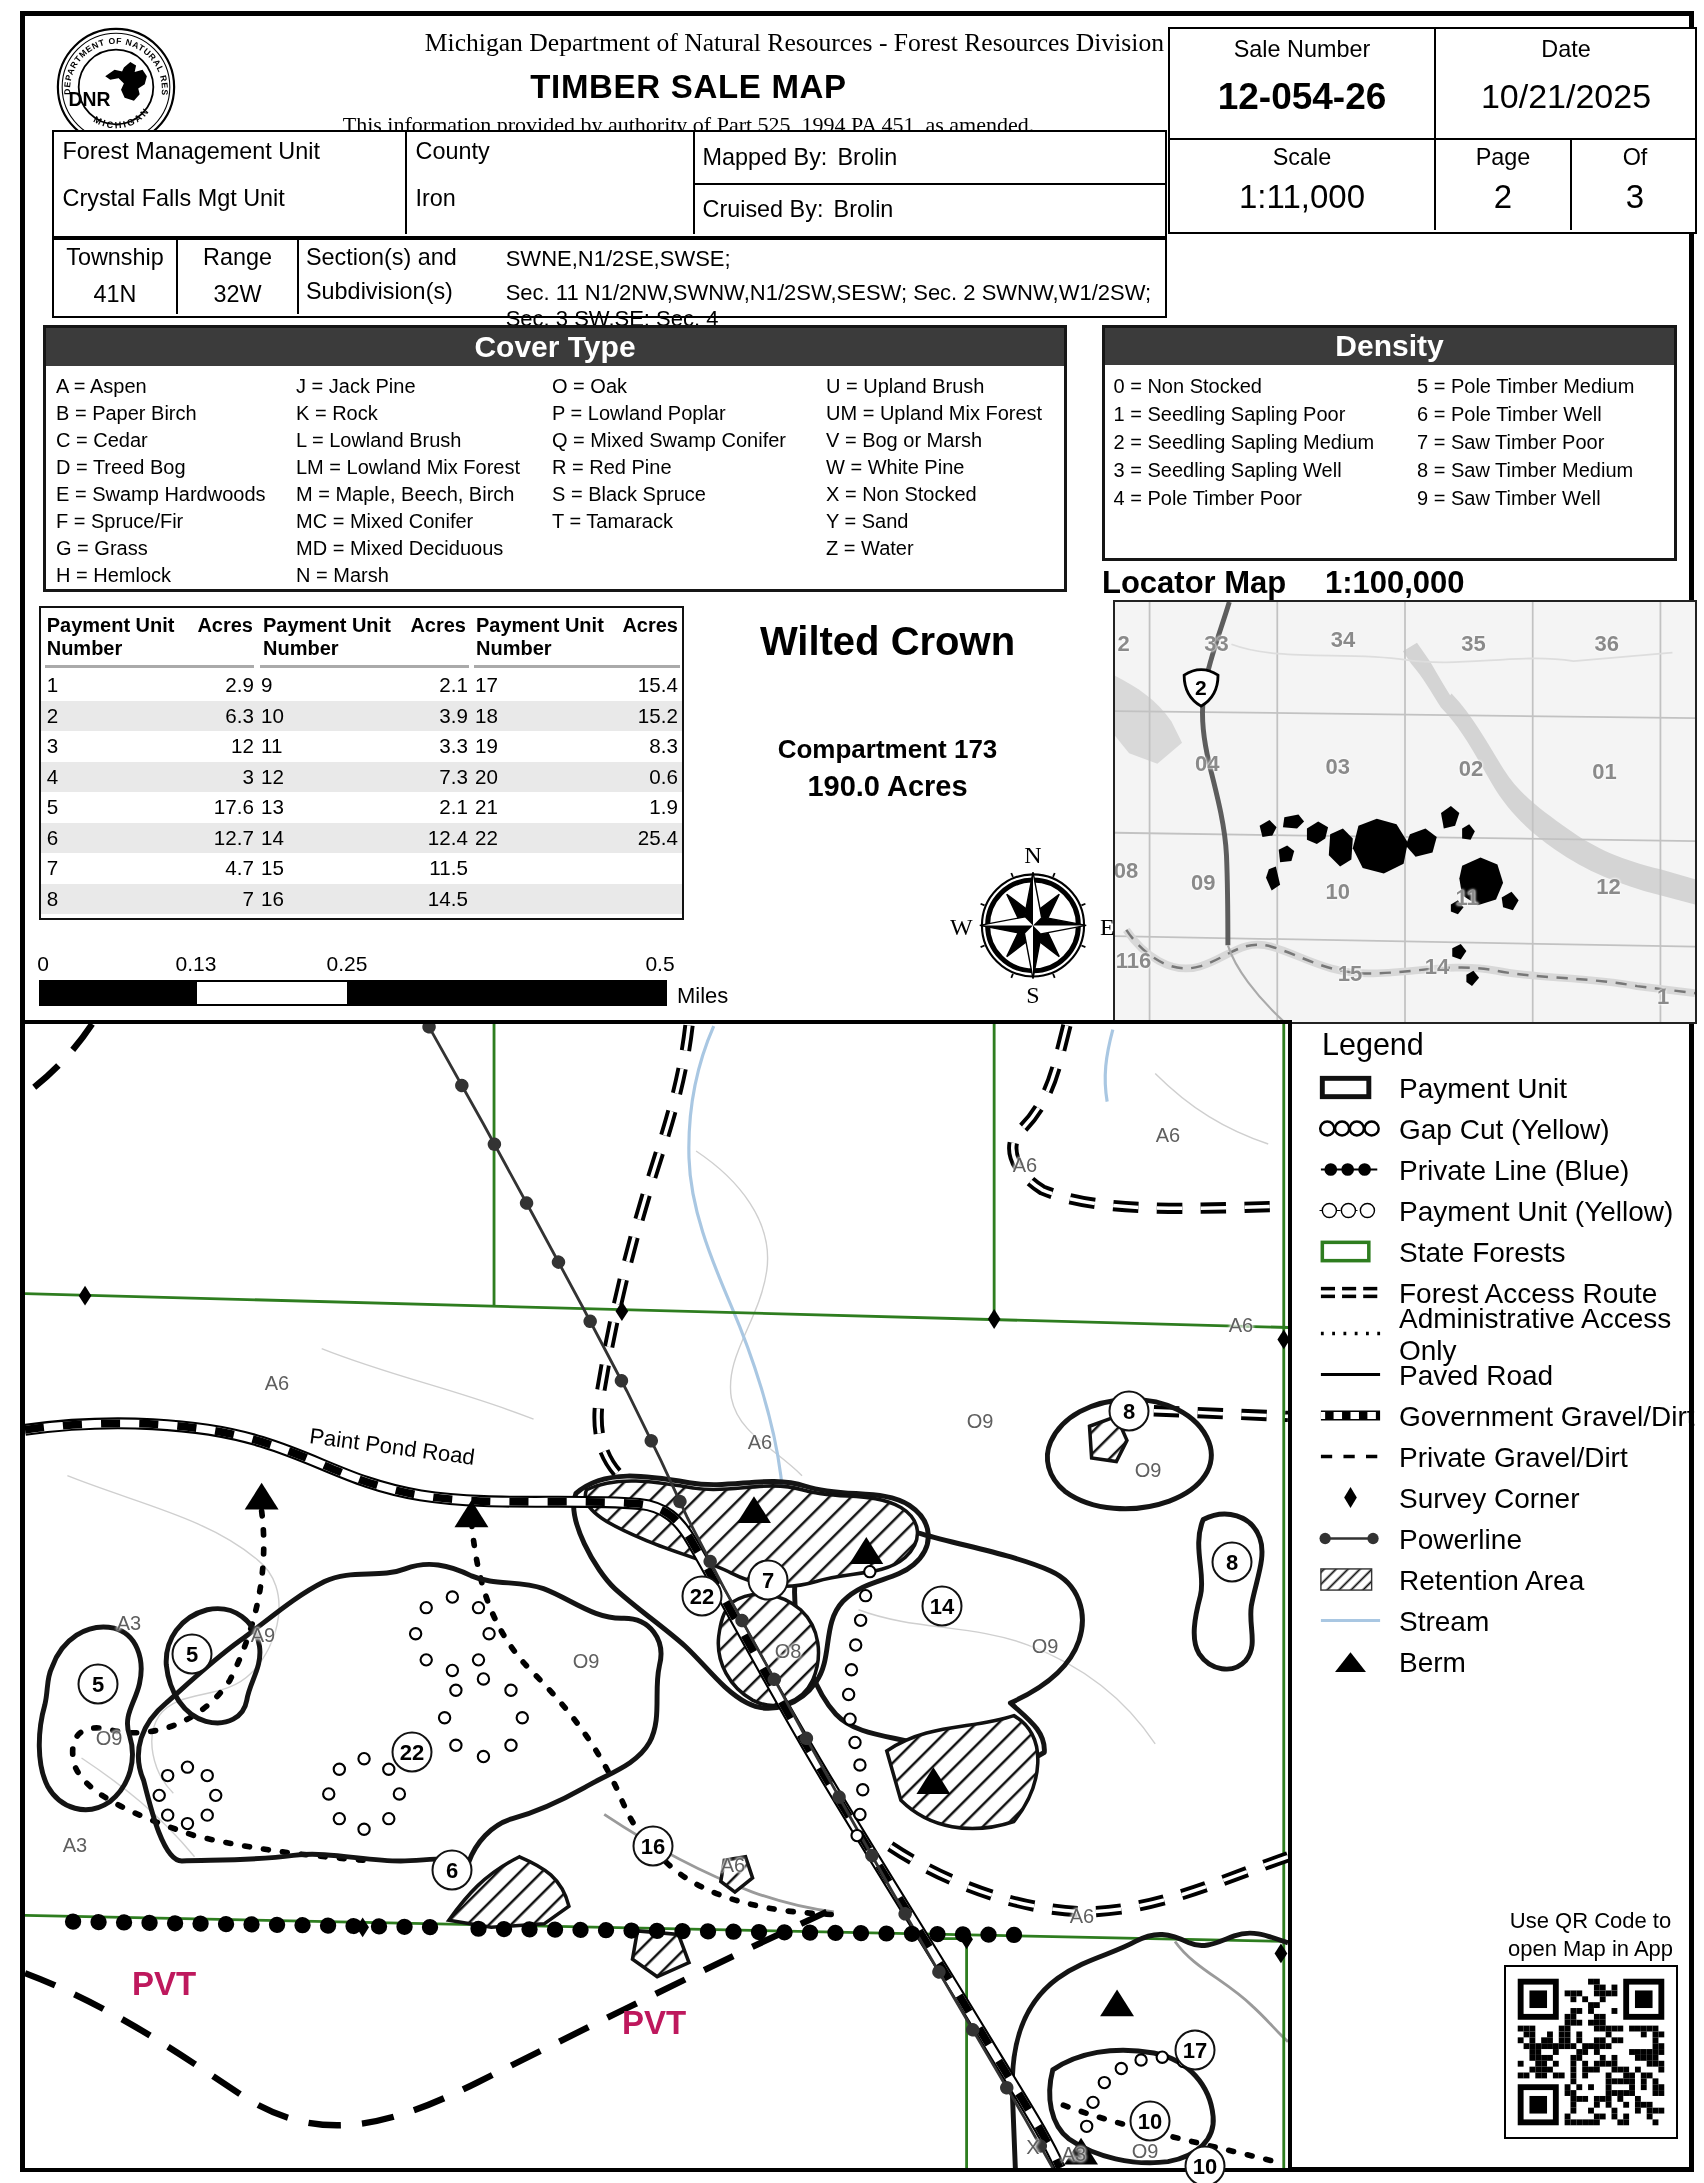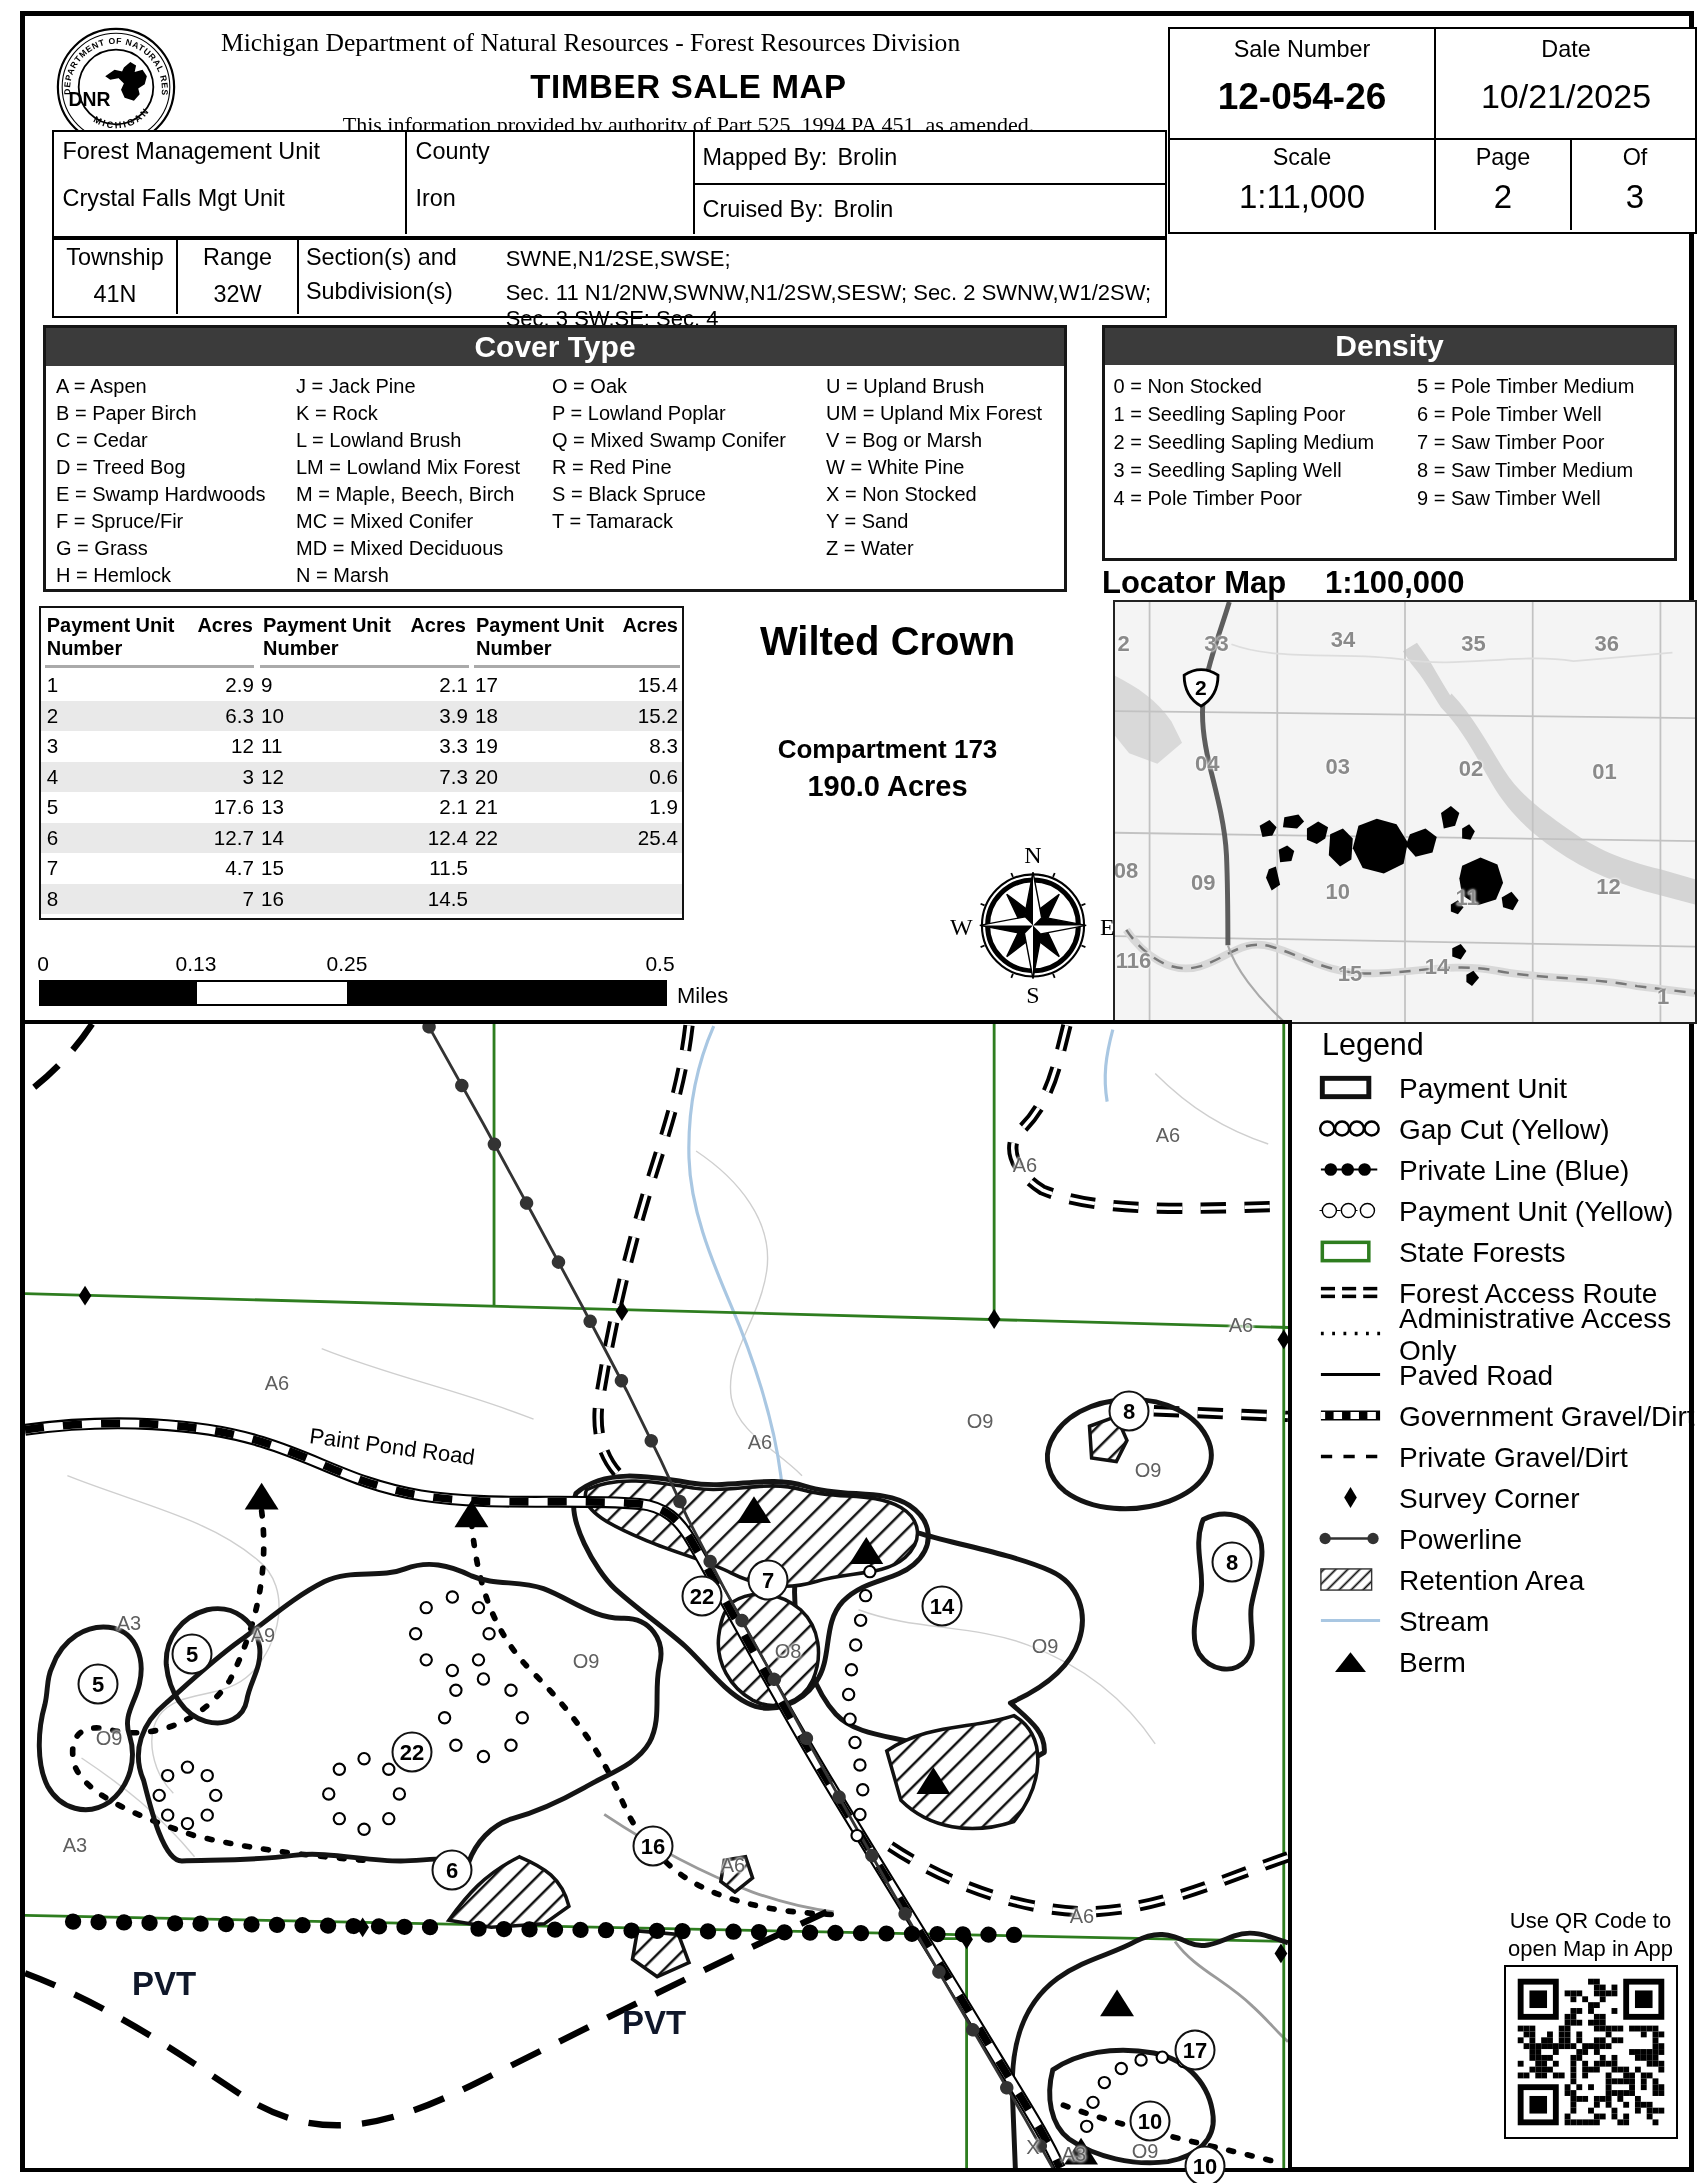--- a/index.html
+++ b/index.html
@@ -1,21 +1,21 @@
 <!DOCTYPE html>
 <html style="font-size:11.4px"><head>
 <meta charset="utf-8">
 <style>
   html,body{margin:0;padding:0;background:#fff;}
   #doc{position:relative;width:1704px;height:2183px;background:#fff;font-family:"Liberation Sans",sans-serif;color:#000;overflow:hidden;}
   .abs{position:absolute;}
   .pborder{position:absolute;left:20px;top:11.4px;width:1674px;height:2161px;border:5px solid #000;box-sizing:border-box;}
   
   .serif{font-family:"Liberation Serif",serif;}
-  .agency{left:221px;top:28px;width:951px;text-align:left;font-size:25.6px;}
+  .agency{left:213px;top:28px;width:951px;text-align:right;font-size:25.6px;}
   .doctitle{left:213px;top:68px;width:951px;text-align:center;font-size:33px;font-weight:bold;letter-spacing:0.7px;}
   .authority{left:213px;top:112px;width:951px;text-align:center;font-size:22px;}
   .box{position:absolute;border:2.8px solid #000;box-sizing:border-box;background:#fff;}
   .cell{position:absolute;box-sizing:border-box;}
   .lbl{font-size:23.4px;}
   .ctr{text-align:center;}
   
   .bigval{font-weight:bold;font-size:37px;}
   .dateval{font-size:34px;}
   .scaleval{font-size:33px;}
@@ -45,21 +45,21 @@
   .compass{left:957px;top:846px;width:152px;height:156px;}
   
   .tick{position:absolute;top:952px;font-size:21px;transform:translateX(-50%);}
   .sbar{left:39px;top:980px;width:628px;height:25.6px;border:2.1px solid #000;box-sizing:border-box;background:linear-gradient(90deg,#000 0 25%,#fff 25% 49%,#000 49% 100%);}
   .miles{left:677px;top:983px;font-size:22px;}
   
   .map{left:21px;top:1020px;width:1271px;height:1152px;border:4.3px solid #000;box-sizing:border-box;background:#fff;}
   .map svg.base{position:absolute;left:0;top:0;width:100%;height:100%;}
   .ucircle{position:absolute;width:41px;height:41px;border:2.8px solid #111;border-radius:50%;background:#fff;box-sizing:border-box;display:flex;align-items:center;justify-content:center;font-weight:bold;font-size:22px;transform:translate(-50%,-50%);}
   .alabel{position:absolute;transform:translate(-50%,-50%);font-size:20px;color:#5f5f5f;text-shadow:0 0 3.6px #fff,0 0 3.6px #fff,0 0 3.6px #fff;}
-  .pvt{position:absolute;transform:translate(-50%,-50%);font-size:33px;font-weight:bold;color:#0f172a;}
+  .pvt{position:absolute;transform:translate(-50%,-50%);font-size:33px;font-weight:bold;color:#be185d;}
   .roadlabel{position:absolute;left:284px;top:410px;transform:rotate(7.5deg);font-size:22px;color:#000;text-shadow:0 0 4.3px #fff,0 0 4.3px #fff;}
   
   .legtitle{left:1322px;top:1027px;font-size:30.5px;}
   .litem{height:41px;display:flex;align-items:center;}
   .licon{width:84px;flex:0 0 84px;}
   .llabel{font-size:28px;}
   .legend{left:1315px;top:1068px;width:383px;}
   
   .qrcap{left:1477px;top:1907px;width:227px;text-align:center;font-size:22px;line-height:28px;}
   .qrbox{left:1504px;top:1965px;width:174px;height:174px;border:2.1px solid #000;box-sizing:border-box;background:#fff;}

